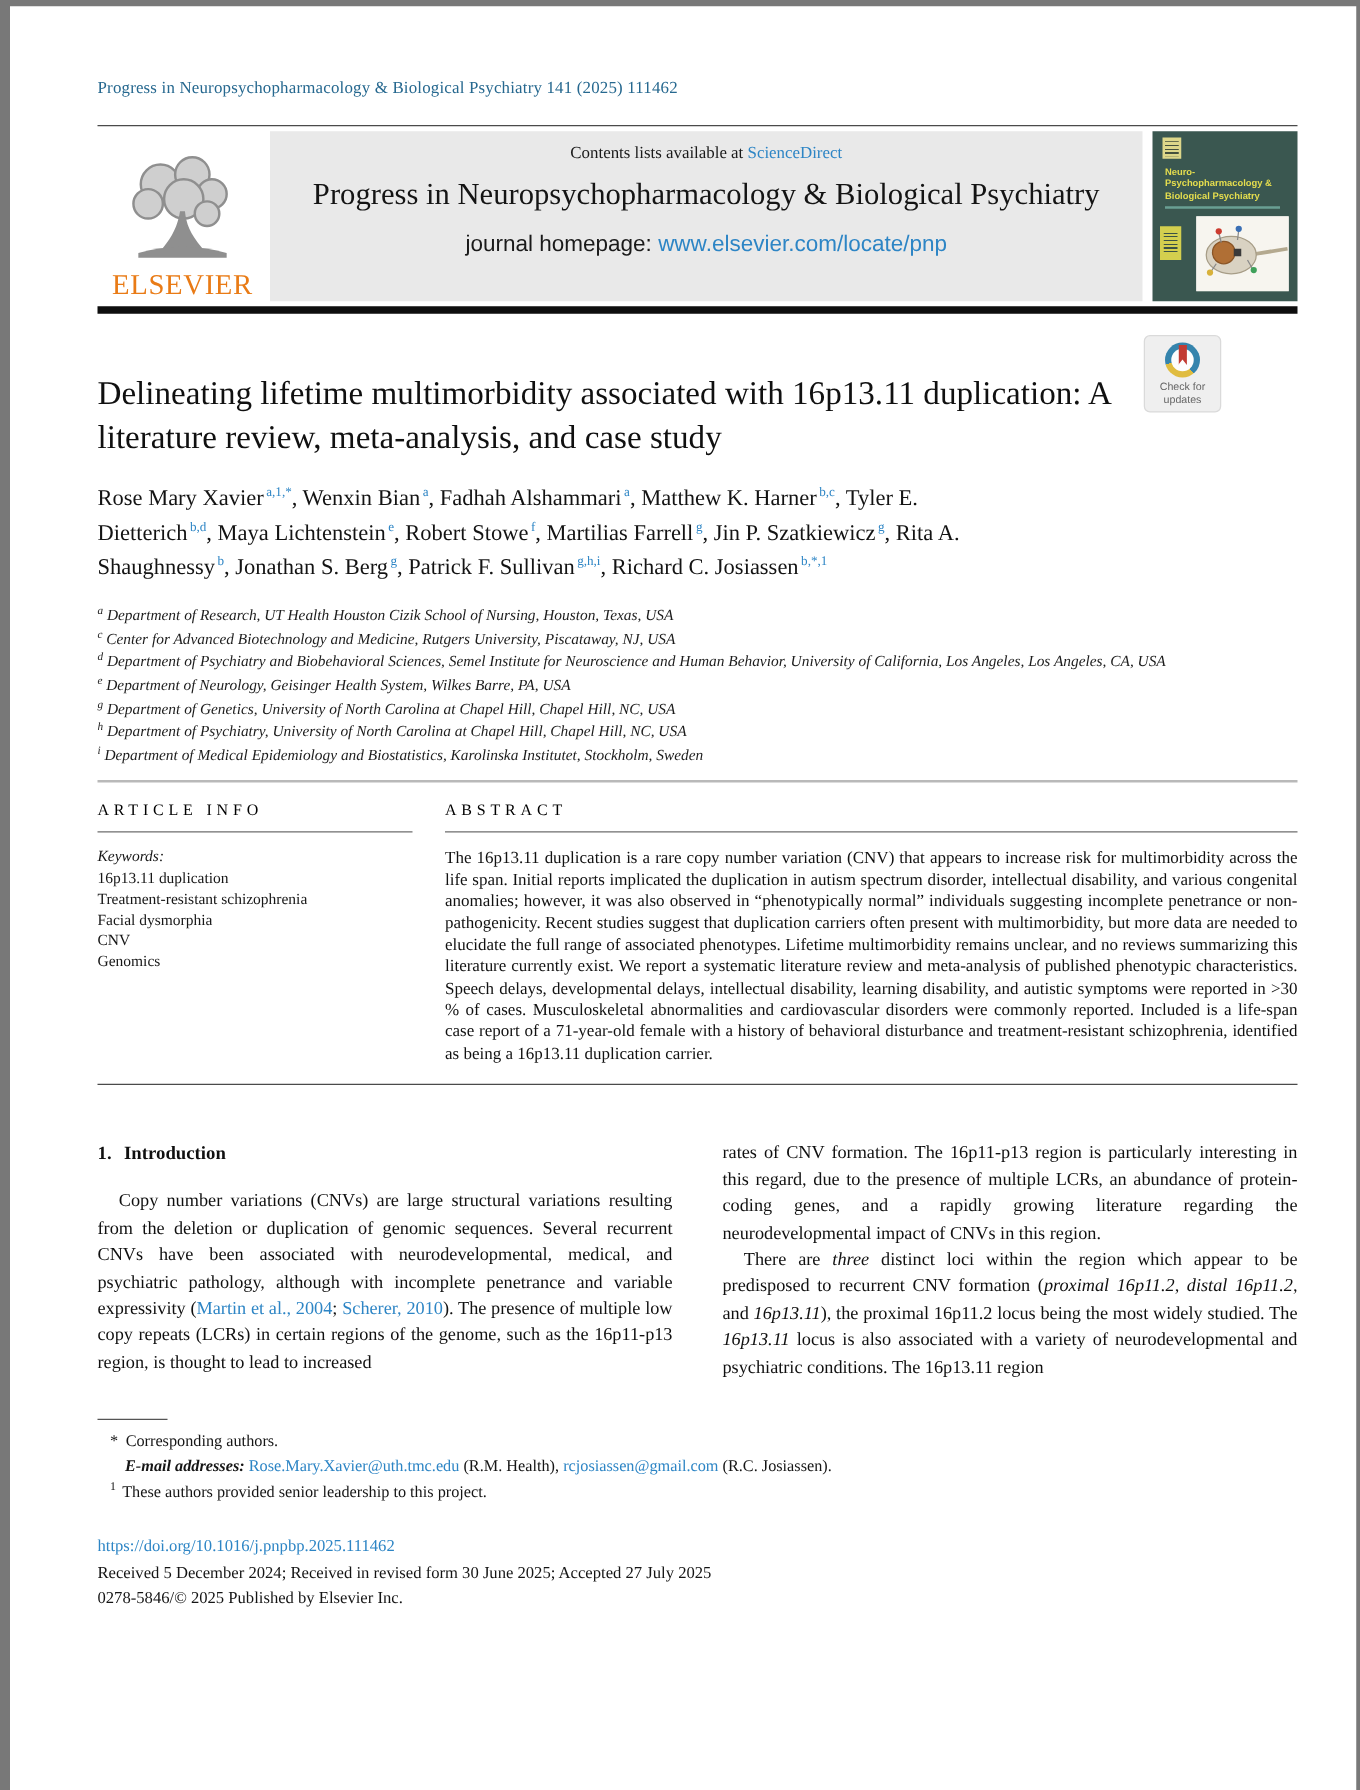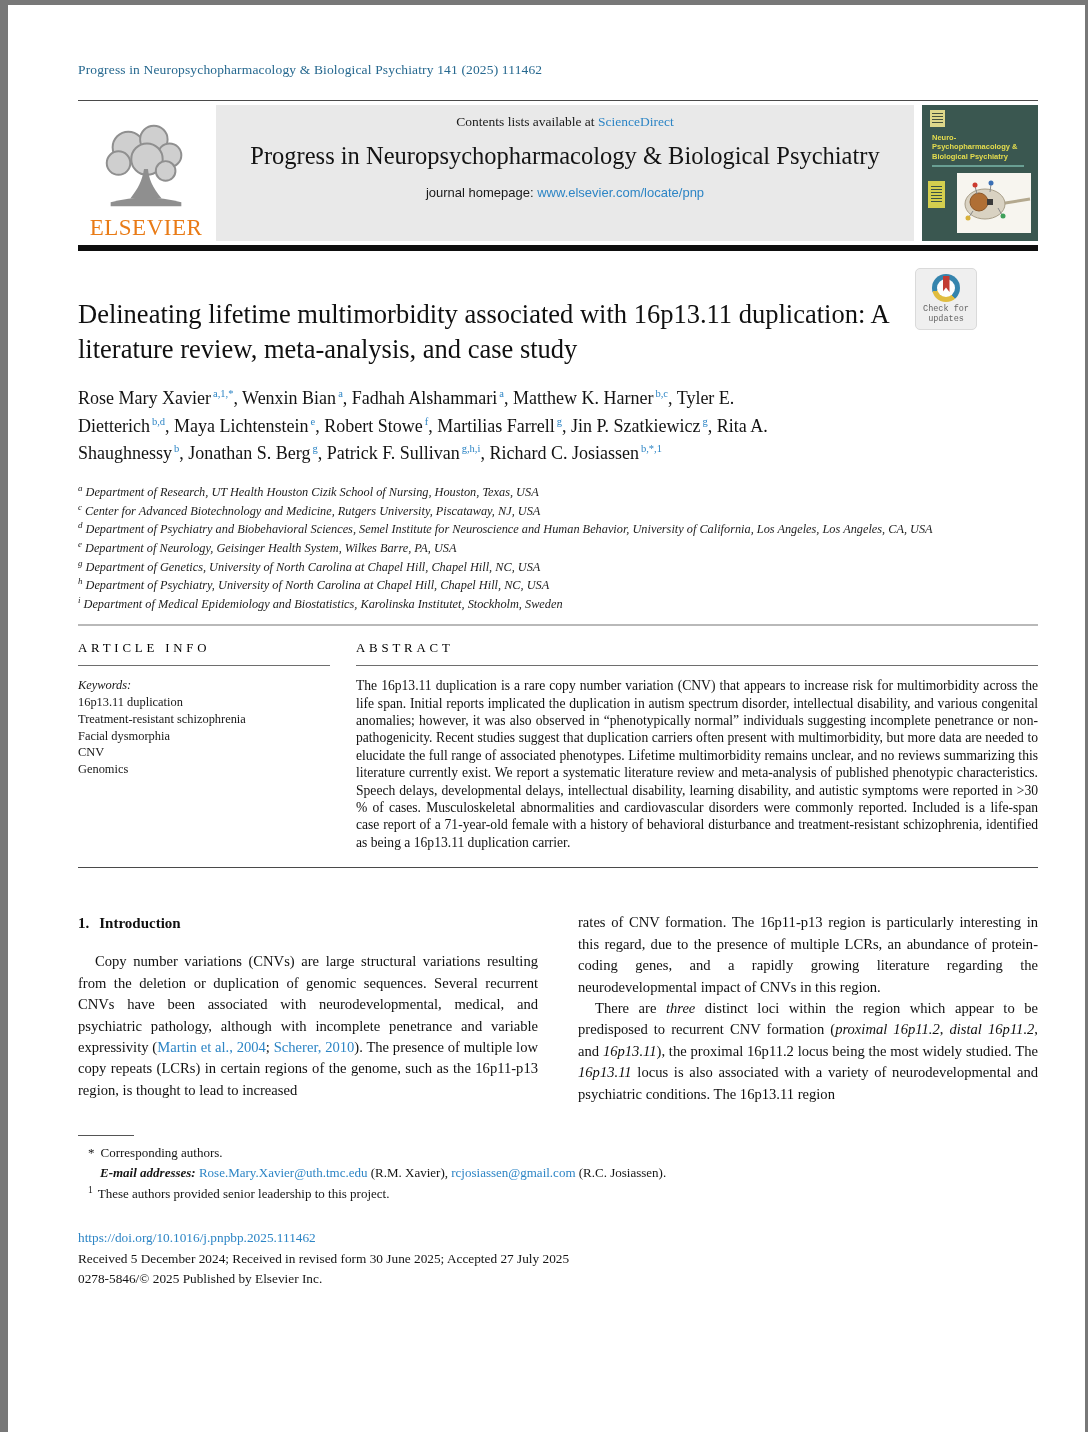--- a/index.html
+++ b/index.html
@@ -22,21 +22,21 @@
   }
   .rule-top{margin-top:22px;border-top:1px solid #4a4a4a;}
 
   
   .header-row{display:flex;margin-top:4px;height:136px;align-items:stretch;}
   .logo-block{width:136px;flex:none;display:flex;flex-direction:column;align-items:center;justify-content:flex-end;padding-bottom:2px;}
   .elsevier-word{font-size:23px;color:var(--orange,#e97b16);letter-spacing:.5px;line-height:1;margin-top:1px;}
   .journal-box{flex:1;background:var(--boxgray,#e9e9e9);margin-left:2px;text-align:center;padding:9px 26px 0;box-sizing:border-box;}
   .contents-line{font-size:13.5px;color:#1a1a1a;}
   .journal-title{font-size:24.5px;line-height:1.3;margin-top:10px;color:#141414;}
-  .homepage-line{font-size:13px;margin-top:13px;font-family:"Liberation Sans",sans-serif;color:#1a1a1a;}
+  .homepage-line{font-size:18px;margin-top:13px;font-family:"Liberation Sans",sans-serif;color:#1a1a1a;}
   .lnk{color:var(--link,#2d85c5);cursor:pointer;text-decoration:none;}
 
   
   .cover{width:116px;flex:none;margin-left:8px;background:var(--coverteal,#3a5750);position:relative;overflow:hidden;}
   .cover-barcode{position:absolute;top:5px;left:8px;width:15px;height:17px;background:#ddd78a;
     background-image:repeating-linear-gradient(#44503d 0 1px,transparent 1px 3px);background-size:11px 12px;background-position:2px 3px;background-repeat:no-repeat;background-color:#ddd78a;}
   .cover-title{color:var(--coveryellow,#e5dd4e);font-family:"Liberation Sans",sans-serif;font-weight:bold;
     font-size:7.5px;line-height:1.25;text-align:left;margin:28px 8px 0 10px;}
   .cover-subline{height:2px;background:#79b7a9;opacity:.75;margin:4px 14px 0 10px;}
   .cover-side-badge{position:absolute;left:6px;top:76px;width:17px;height:27px;background:var(--coveryellow,#e5dd4e);opacity:.9;
@@ -46,21 +46,21 @@
   .black-bar{height:6px;background:#0e0e0e;margin-top:4px;}
 
   
   .check-badge{position:absolute;top:263px;right:108px;width:62px;height:62px;background:#efefef;border:1px solid #dadada;
     border-radius:5px;text-align:center;padding-top:5px;box-sizing:border-box;}
   .cu-circle{width:28px;height:28px;border-radius:50%;margin:0 auto;position:relative;
     background:conic-gradient(from 140deg, var(--badgeyellow,#e0bc3f) 0 115deg, var(--badgeblue,#3584ad) 115deg 360deg);}
   .cu-inner{position:absolute;inset:5px;background:#fdfdfd;border-radius:50%;}
   .cu-ribbon{position:absolute;left:10.5px;top:2px;width:7px;height:16px;background:var(--badgered,#c23b33);
     clip-path:polygon(0 0,100% 0,100% 100%,50% 72%,0 100%);}
-  .cu-text{font-family:Liberation Mono, monospace;font-size:8.5px;color:#666;line-height:1.15;margin-top:3px;}
+  .cu-text{font-family:Liberation Sans, sans-serif;font-size:8.5px;color:#666;line-height:1.15;margin-top:3px;}
 
   
   .title{margin-top:46px;font-size:26.5px;line-height:1.32;color:#101010;max-width:905px;}
   .authors{margin-top:12px;font-size:18px;line-height:1.55;max-width:745px;color:#131313;}
   .authors sup{color:var(--link,#2d85c5);font-size:10.5px;margin-left:2px;}
   .affiliations{margin-top:14px;}
   .affil{font-style:italic;font-size:12.3px;line-height:1.34;color:#1c1c1c;}
   .affil sup{font-size:9px;margin-right:3px;}
 
   .gray-rule{margin-top:12px;border-top:2px solid #b9b9b9;}
@@ -211,21 +211,21 @@
         <p class="bp">rates of CNV formation. The 16p11-p13 region is particularly interesting in this regard, due to the presence of multiple LCRs, an abundance of protein-coding genes, and a rapidly growing literature regarding the neurodevelopmental impact of CNVs in this region.</p>
         <p class="bp indent"><span>There are </span><span class="it">three</span><span> distinct loci within the region which appear to be predisposed to recurrent CNV formation (</span><span class="it">proximal 16p11.2</span><span>, </span><span class="it">distal 16p11.2</span><span>, and </span><span class="it">16p13.11</span><span>), the proximal 16p11.2 locus being the most widely studied. The </span><span class="it">16p13.11</span><span> locus is also associated with a variety of neurodevelopmental and psychiatric conditions. The 16p13.11 region</span></p>
       </div>
     </div>
 
     <div class="footnotes">
       <div class="fn-rule"></div>
       <div class="fn-star">
         <span class="fn-marker">*</span><span>Corresponding authors.</span>
       </div>
-      <div class="fn-email"><span class="bi">E-mail addresses: </span><span class="lnk">Rose.Mary.Xavier@uth.tmc.edu</span><span> (R.M. Xavier), </span><span class="lnk">rcjosiassen@gmail.com</span><span> (R.C. Josiassen).</span></div>
+      <div class="fn-email"><span class="bi">E-mail addresses: </span><span class="lnk">Rose.Mary.Xavier@uth.tmc.edu</span><span> (R.M. Health), </span><span class="lnk">rcjosiassen@gmail.com</span><span> (R.C. Josiassen).</span></div>
       <div class="fn-one">
         <sup>1</sup><span>These authors provided senior leadership to this project.</span>
       </div>
     </div>
 
     <div class="pub">
       <span class="lnk doi">https://doi.org/10.1016/j.pnpbp.2025.111462</span>
       <div>Received 5 December 2024; Received in revised form 30 June 2025; Accepted 27 July 2025</div>
       <div>0278-5846/© 2025 Published by Elsevier Inc.</div>
     </div>

